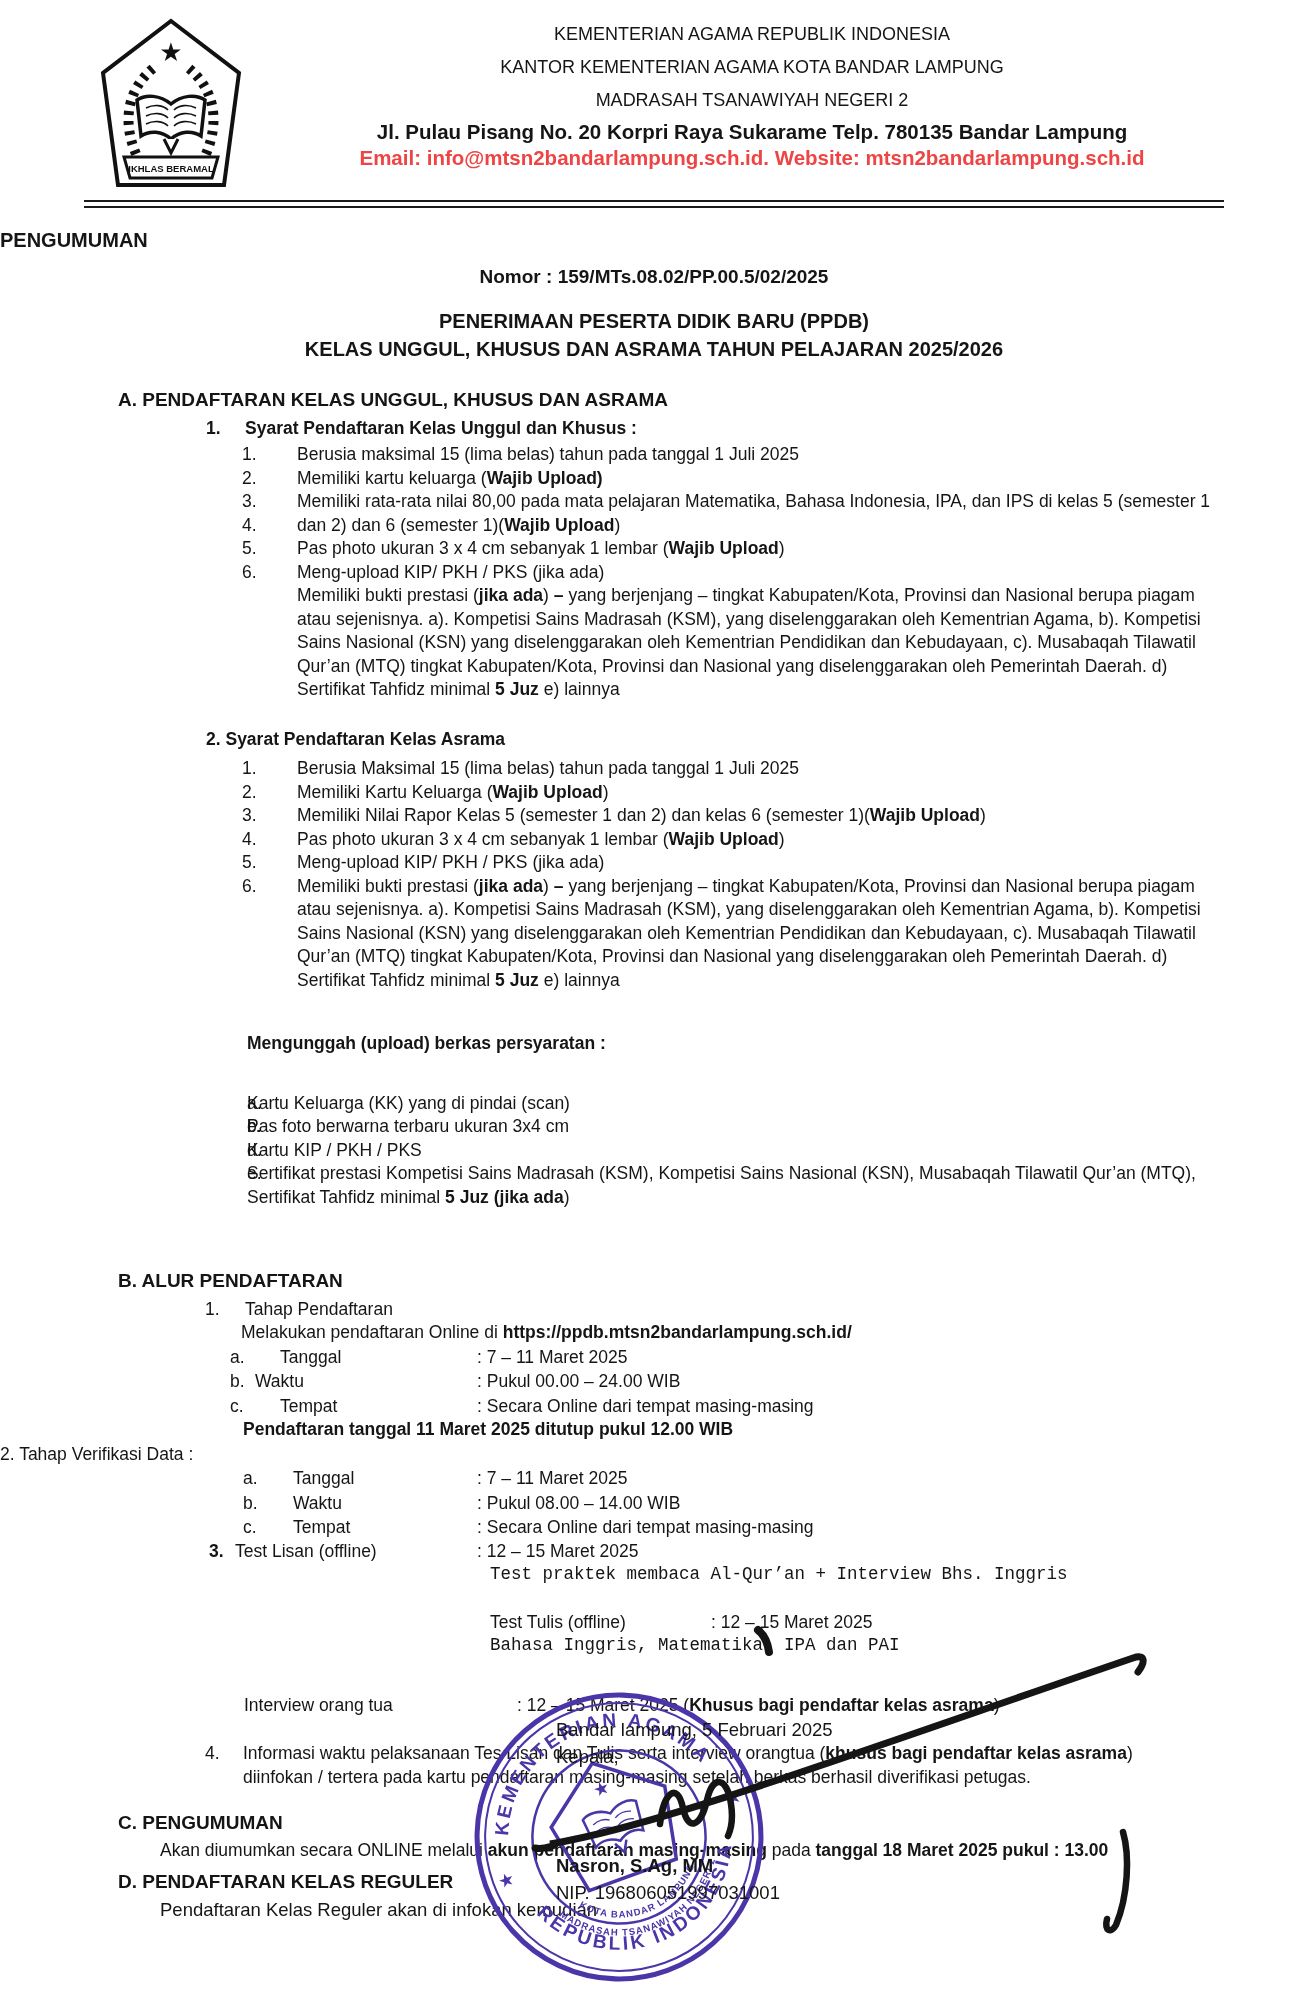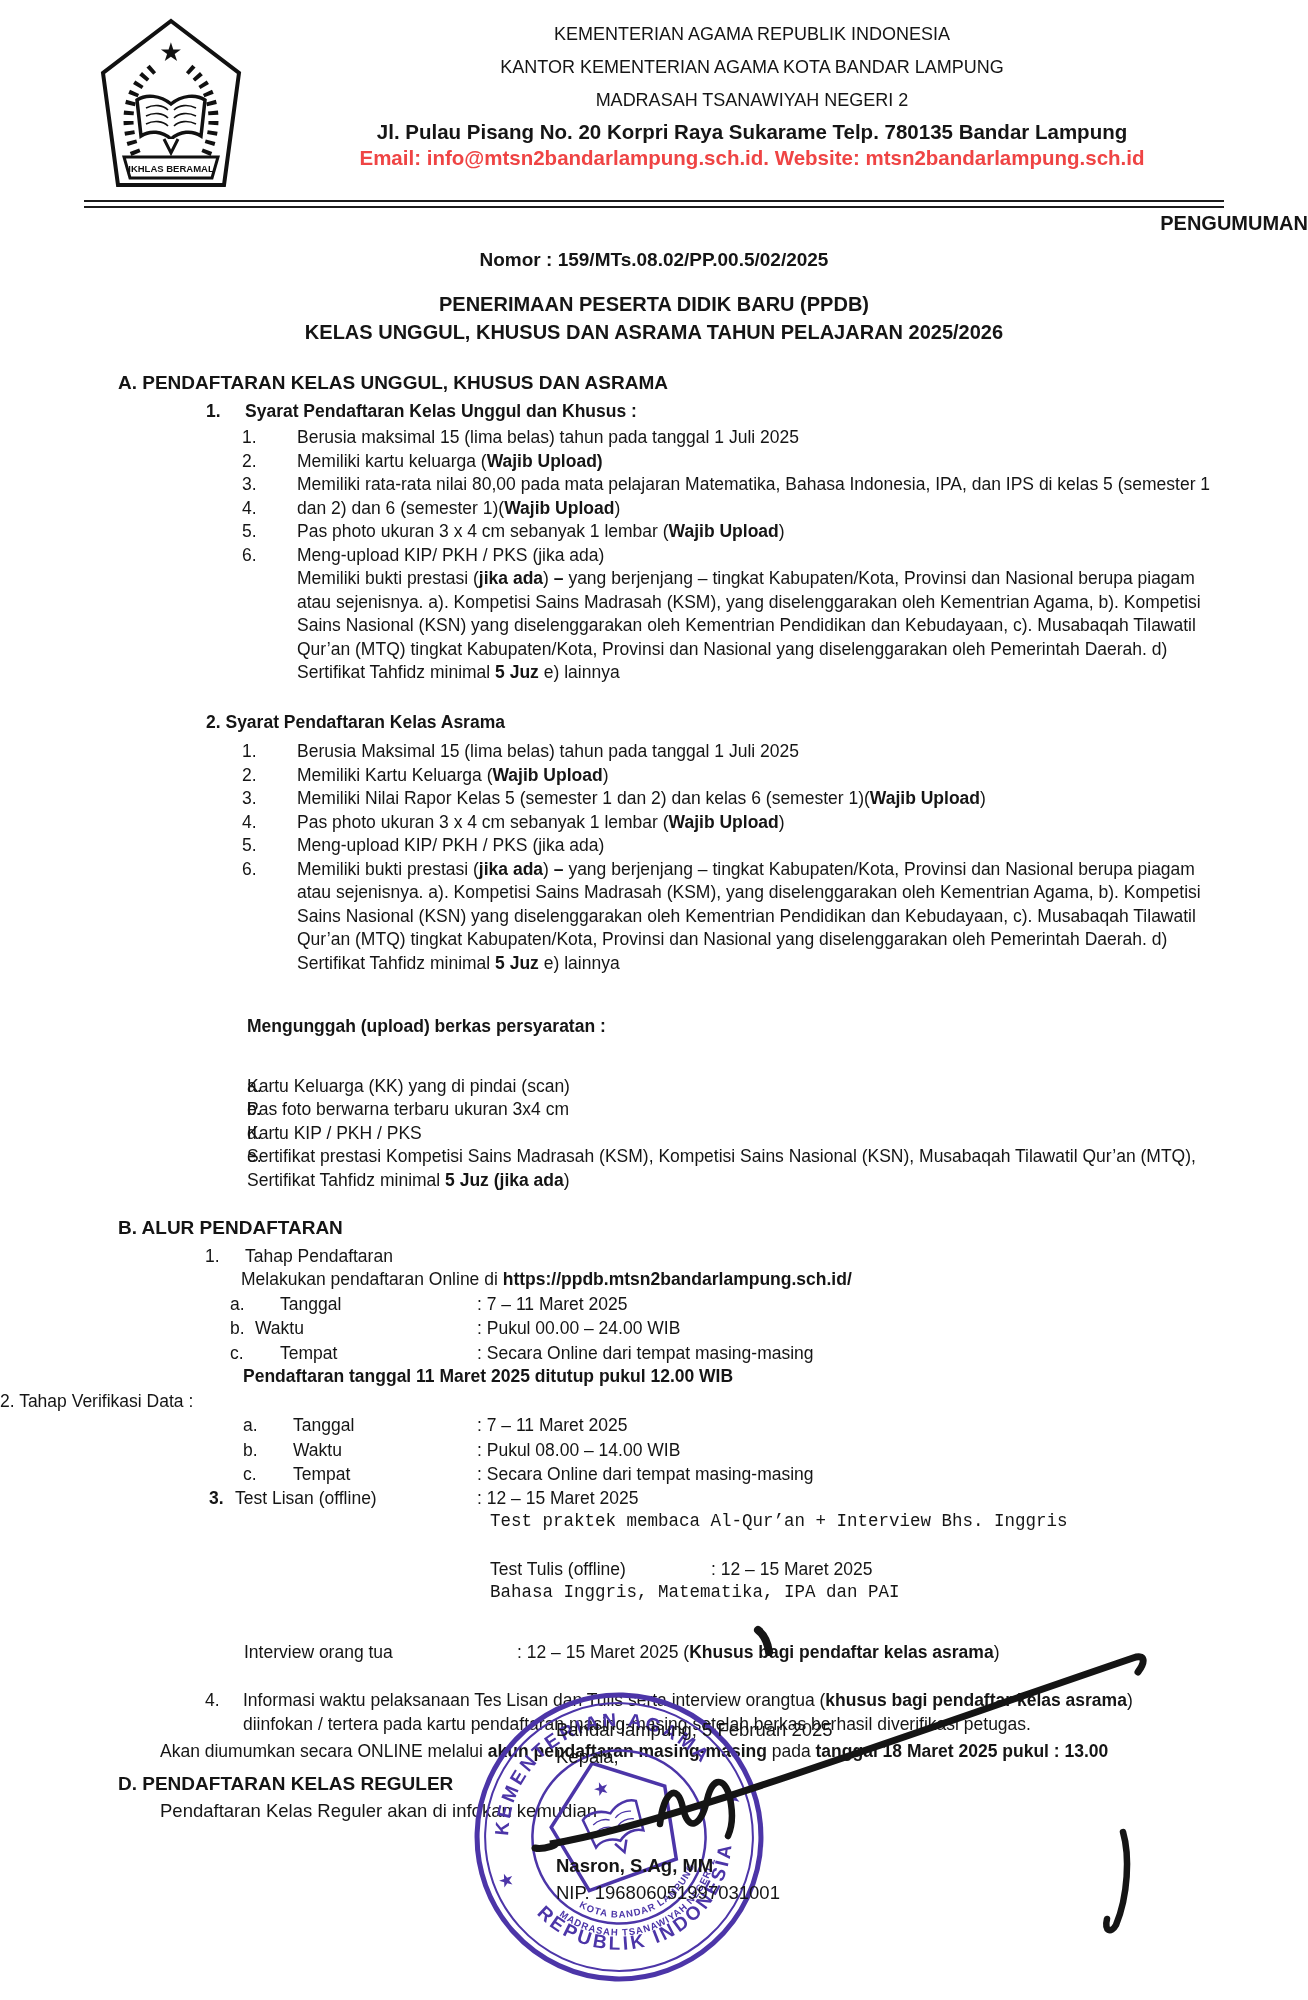--- a/index.html
+++ b/index.html
@@ -8,21 +8,21 @@
   b{font-weight:bold;}
   
   .hdr{display:flex;align-items:flex-start;padding:16px 50px 0 96px;}
   .hdr-logo{width:150px;height:176px;flex-shrink:0;}
   .hdr-text{flex:1;text-align:center;margin-top:2px;}
   .h-line{font-size:18px;line-height:33px;}
   .h-addr{font-size:20.5px;line-height:26px;font-weight:bold;margin-top:2px;}
   .h-mail{font-size:20.5px;line-height:26px;font-weight:bold;color:#ef4444;}
   .rule{margin:8px 84px 0 84px;height:4px;border-top:2.5px solid #1c1c1c;border-bottom:2px solid #1c1c1c;}
   
-  .t1{font-size:20px;font-weight:bold;text-align:right;margin-top:4px;}
+  .t1{font-size:20px;font-weight:bold;text-align:left;margin-top:21px;}
   .t2{font-size:19px;font-weight:bold;text-align:center;margin-top:12px;}
   .t3{font-size:20px;font-weight:bold;text-align:center;margin-top:22px;}
   .t4{font-size:20px;font-weight:bold;text-align:center;margin-top:4px;}
   
   .sec{font-size:19px;font-weight:bold;margin:27px 0 0 118px;}
   .sub1{display:flex;font-weight:bold;margin:5px 0 0 206px;}
   .sub1 .n{width:39px;flex-shrink:0;}
   .subhead{font-weight:bold;margin:26px 0 0 206px;}
   .item{display:flex;margin-left:242px;}
   .item .n{width:55px;flex-shrink:0;}
@@ -166,21 +166,21 @@
   </div>
   <div class="upl-item">
     <span class="mk">d.</span>
     <span>Kartu KIP / PKH / PKS</span>
   </div>
   <div class="upl-item">
     <span class="mk">e.</span>
     <span>Sertifikat prestasi Kompetisi Sains Madrasah (KSM), Kompetisi Sains Nasional (KSN), Musabaqah Tilawatil Qur’an (MTQ), Sertifikat Tahfidz minimal <b>5 Juz (jika ada</b>)</span>
   </div>
 
-  <div class="sec" style="margin-top:24px;">B. ALUR PENDAFTARAN</div>
+  <div class="sec" style="margin-top:60px;">B. ALUR PENDAFTARAN</div>
   <div class="brow1">
     <span class="n">1.</span>
     <span>Tahap Pendaftaran</span>
   </div>
   <div class="bintro">
     <span>Melakukan pendaftaran Online di </span><b>https://ppdb.mtsn2bandarlampung.sch.id/</b>
   </div>
   <div class="abc">
     <span class="mk">a.</span>
     <span class="lb">Tanggal</span>
@@ -226,20 +226,21 @@
   <div class="bsub">Bahasa Inggris, Matematika, IPA dan PAI</div>
   <div class="birow">
     <span class="lb">Interview orang tua</span>
     <span>: 12 – 15 Maret 2025 (<b>Khusus bagi pendaftar kelas asrama</b>)</span>
   </div>
   <div class="b4row">
     <span class="n">4.</span>
     <span class="t">Informasi waktu pelaksanaan Tes Lisan dan Tulis serta interview orangtua (<b>khusus bagi pendaftar kelas asrama</b>) diinfokan / tertera pada kartu pendaftaran masing-masing setelah berkas berhasil diverifikasi petugas.</span>
   </div>
 
+  <div class="sec" style="margin-top:22px;">C. PENGUMUMAN</div>
   <div class="cbody">Akan diumumkan secara ONLINE melalui <b>akun pendaftaran masing-masing</b> pada <b>tanggal 18 Maret 2025 pukul : 13.00</b></div>
 
   <div class="sec" style="margin-top:8px;">D. PENDAFTARAN KELAS REGULER</div>
   <div class="dbody">Pendaftaran Kelas Reguler akan di infokan kemudian</div>
 
   <svg class="stamp" viewBox="0 0 300 300">
     <g transform="rotate(-20 150 150)" fill="none" stroke="#4c35a8">
       <circle cx="150" cy="150" r="141" stroke-width="5"></circle>
       <circle cx="150" cy="150" r="133" stroke-width="2"></circle>
       <circle cx="150" cy="150" r="86" stroke-width="2.5"></circle>

